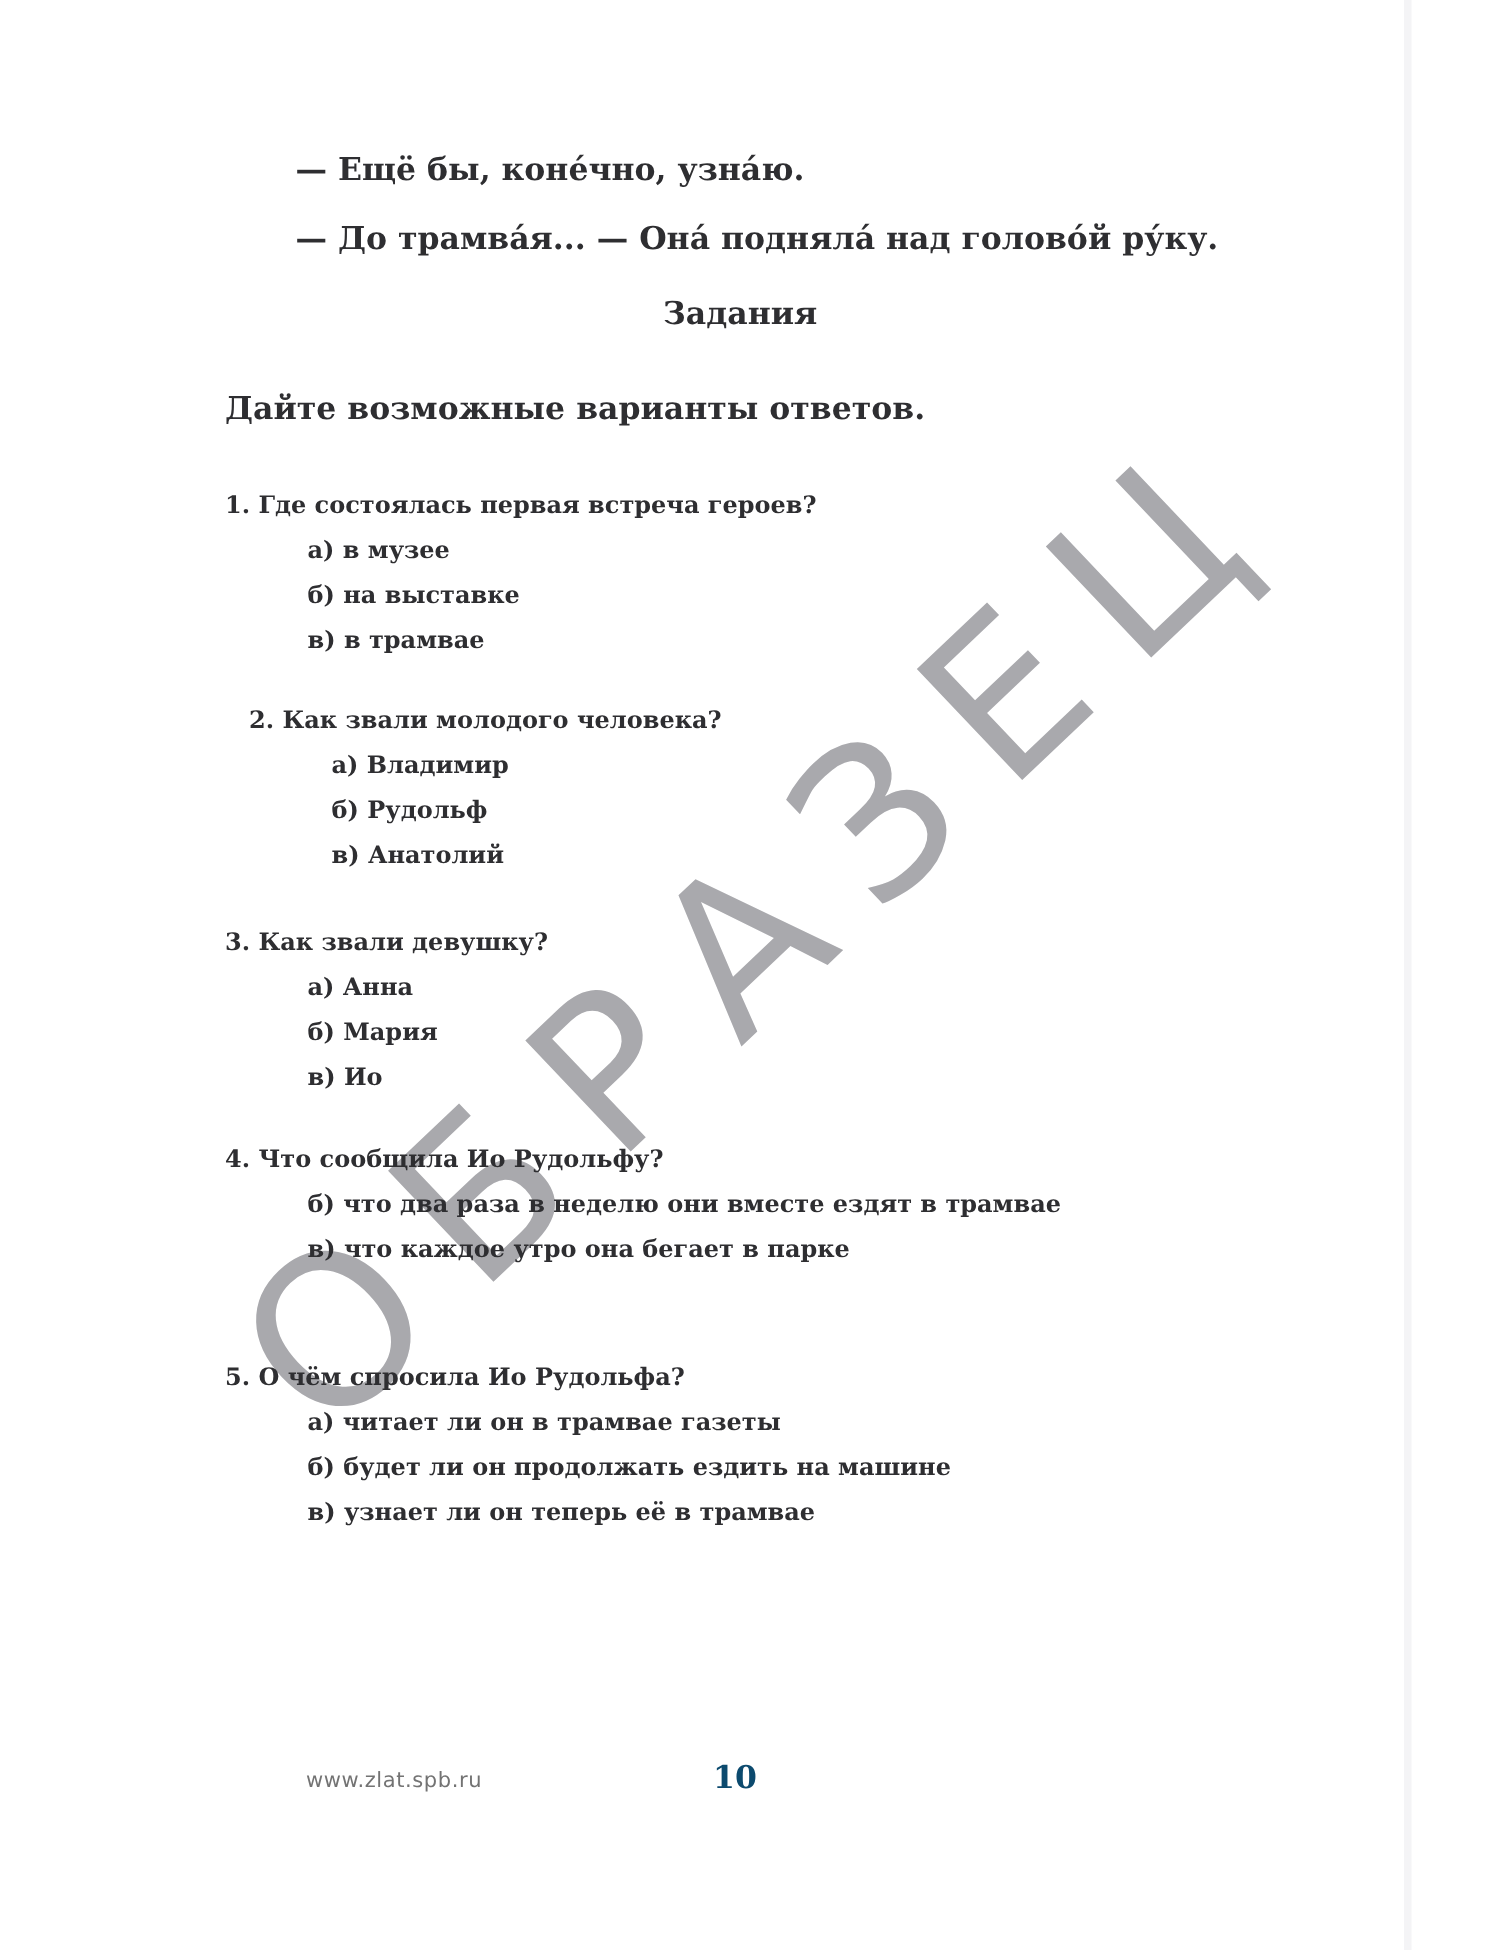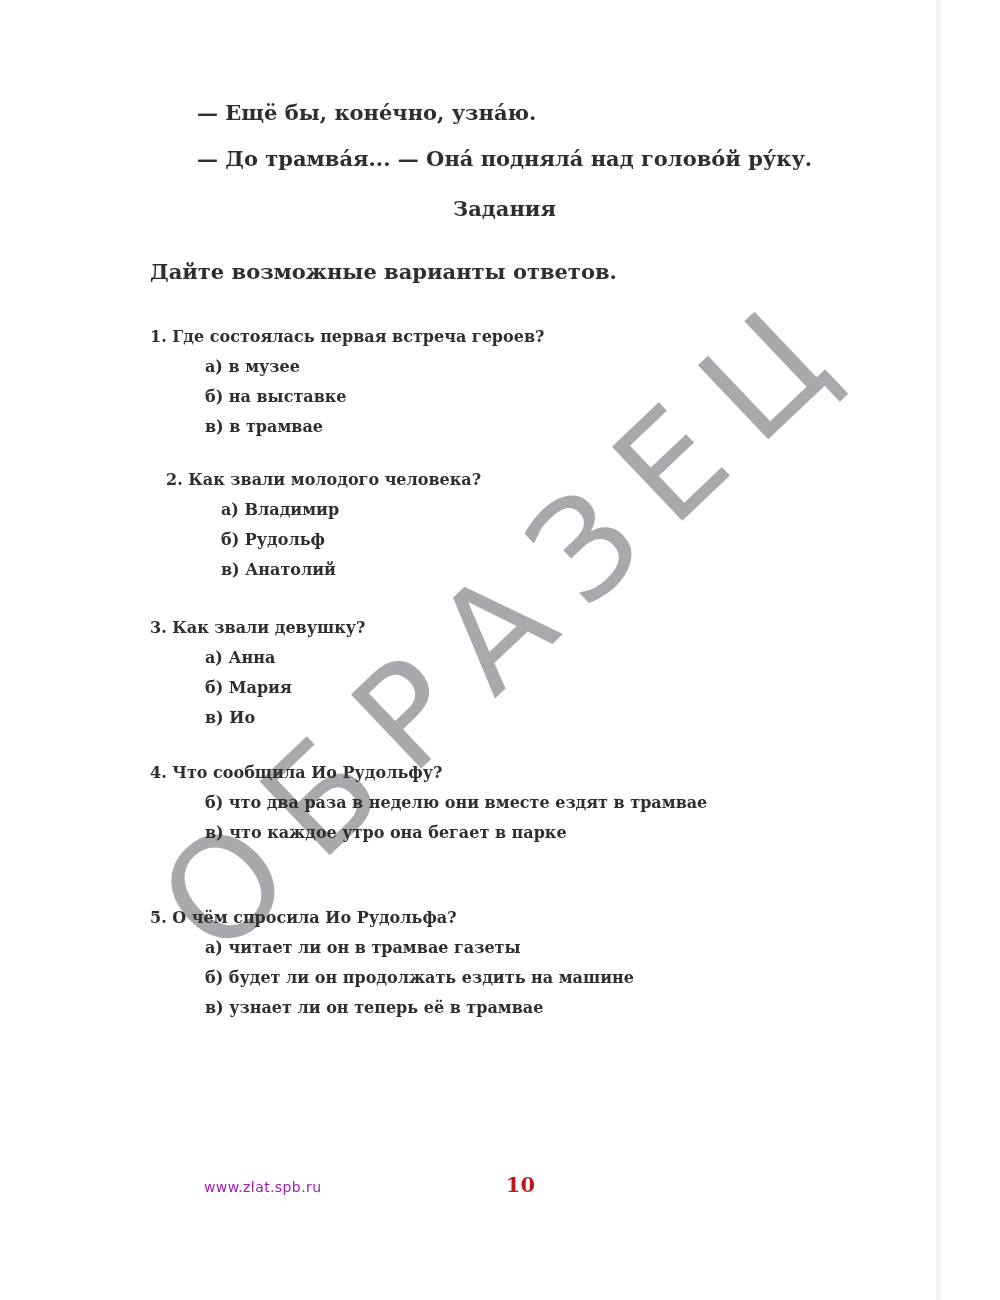--- a/index.html
+++ b/index.html
@@ -18,43 +18,43 @@
     font-family:"DejaVu Sans", sans-serif; font-weight:400;
     font-size:140px; letter-spacing:30px; white-space:nowrap;
     color:#a9a9ad; z-index:0; user-select:none;
   }
   .dialogue {
     position:absolute; top:84px; left:185px; z-index:1;
     font-size:21px; line-height:34px; font-weight:600;
   }
   .dialogue p { margin:12px; }
   .section-title {
-    position:absolute; top:196px; left:12px; width:985px; margin:0; z-index:1;
+    position:absolute; top:196px; left:1px; width:985px; margin:0; z-index:1;
     text-align:center; font-size:21px; font-weight:700;
   }
   .instruction {
     position:absolute; top:259px; left:150px; margin:0; z-index:1;
     font-size:21px; font-weight:700;
   }
   .question-block {
     position:absolute; left:150px; z-index:1;
     font-size:16px; line-height:30px; font-weight:600;
   }
   .question-block p { margin:0; }
   .opt { padding-left:55px; }
   .q1 { top:322px; } .q2 { top:465px;margin-left:16px; } .q3 { top:613px; }
   .q4 { top:758px; } .q5 { top:903px; }
   .footer-site {
     position:absolute; left:204px; top:1179px; z-index:1;
     font-family:"DejaVu Sans", sans-serif; font-size:14px;
-    letter-spacing:0.4px; color:#a21caf; font-weight:400;
+    letter-spacing:0.4px; color:#737373; font-weight:400;
   }
   .footer-page {
     position:absolute; left:445px; top:1172px; width:90px; z-index:1;
-    text-align:right; font-size:21px; font-weight:600; color:#b91c1c;
+    text-align:center; font-size:21px; font-weight:600; color:#0c4a6e;
   }
 </style>
 </head>
 <body>
 
 <div class="page">
 
   <div class="edge-line"></div>
 
   <div class="watermark">ОБРАЗЕЦ</div>

